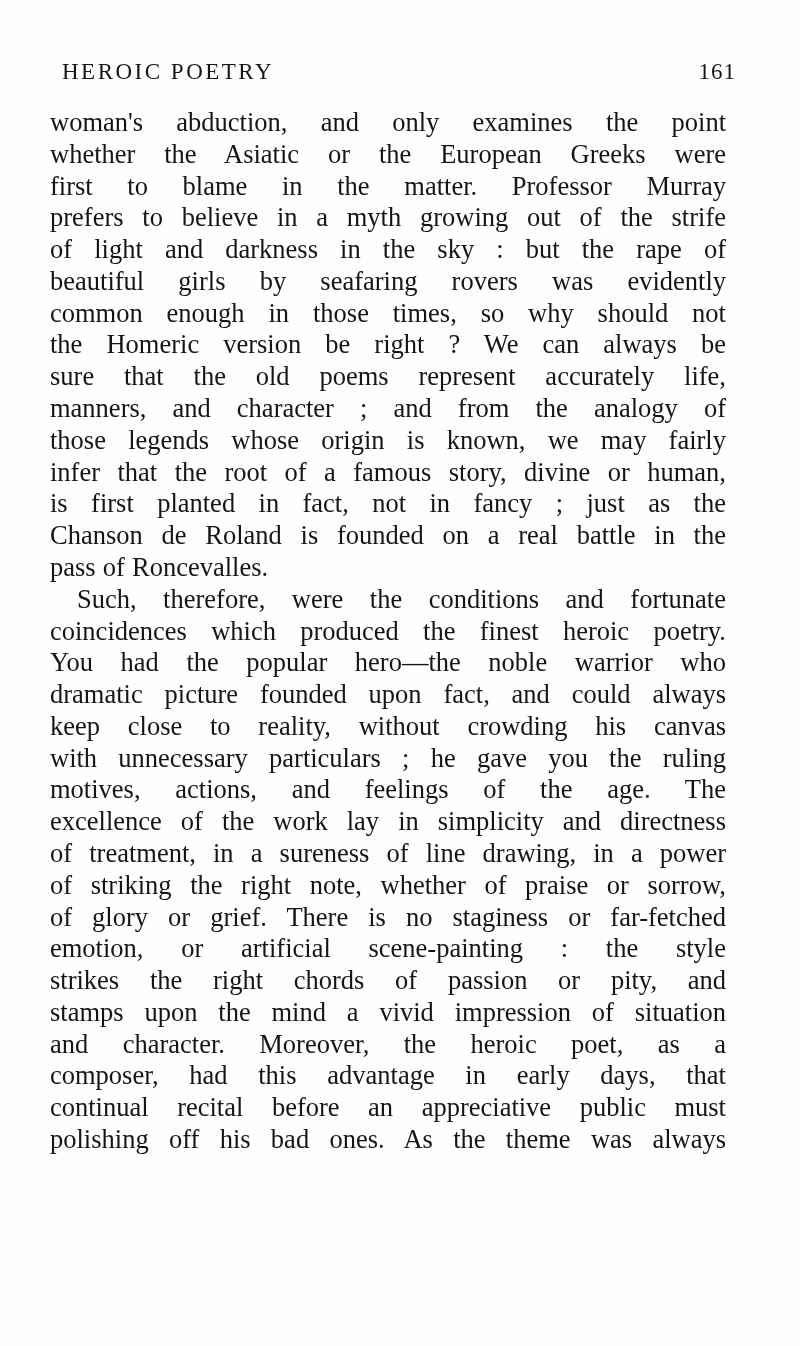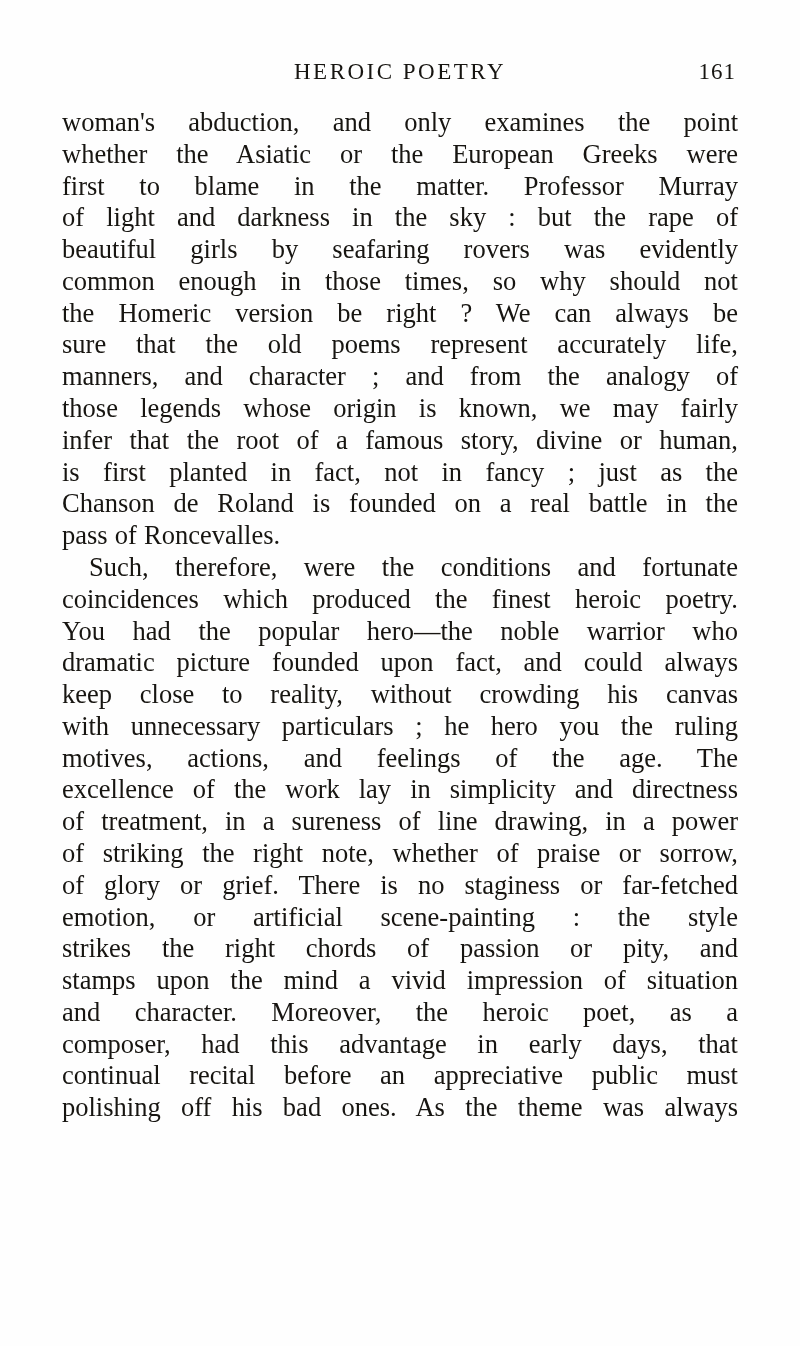--- a/index.html
+++ b/index.html
@@ -27,40 +27,39 @@
     position: absolute;
     left: 62px;
     width: 676px;
     top: 56px;
     height: 32px;
   }
   .running-title {
     position: absolute;
     left: 0;
     right: 0;
-    text-align: center;
     font-size: 23px;
     letter-spacing: 2.5px;
     line-height: 32px;
     white-space: nowrap;
   }
   .page-number {
     position: absolute;
     right: 2px;
     top: 0;
     font-size: 23px;
     line-height: 32px;
     letter-spacing: 1px;
     font-variant-numeric: oldstyle-nums;
     font-feature-settings: "onum" 1;
     text-align: center;
   }
   .text-block {
     position: absolute;
-    left: 62px;
+    left: 50px;
     top: 107px;
     width: 676px;
   }
   .paragraph {
     margin: 0;
     padding: 0;
   }
   .line {
     font-size: 26.5px;
     line-height: 31.78px;
@@ -82,39 +81,40 @@
 <div class="page">
   <div class="header">
     <div class="running-title">HEROIC POETRY</div>
     <div class="page-number">161</div>
   </div>
   <div class="text-block" id="text-block">
       <div class="paragraph">
         <div class="line">woman's abduction, and only examines the point</div>
         <div class="line">whether the Asiatic or the European Greeks were</div>
         <div class="line">first to blame in the matter. Professor Murray</div>
+        <div class="line">prefers to believe in a myth growing out of the strife</div>
         <div class="line">of light and darkness in the sky : but the rape of</div>
         <div class="line">beautiful girls by seafaring rovers was evidently</div>
         <div class="line">common enough in those times, so why should not</div>
         <div class="line">the Homeric version be right ? We can always be</div>
         <div class="line">sure that the old poems represent accurately life,</div>
         <div class="line">manners, and character ; and from the analogy of</div>
         <div class="line">those legends whose origin is known, we may fairly</div>
         <div class="line">infer that the root of a famous story, divine or human,</div>
         <div class="line">is first planted in fact, not in fancy ; just as the</div>
         <div class="line">Chanson de Roland is founded on a real battle in the</div>
         <div class="line last">pass of Roncevalles.</div>
       </div>
       <div class="paragraph">
         <div class="line indent">Such, therefore, were the conditions and fortunate</div>
         <div class="line">coincidences which produced the finest heroic poetry.</div>
         <div class="line">You had the popular hero—the noble warrior who</div>
         <div class="line">dramatic picture founded upon fact, and could always</div>
         <div class="line">keep close to reality, without crowding his canvas</div>
-        <div class="line">with unnecessary particulars ; he hero you the ruling</div>
+        <div class="line">with unnecessary particulars ; he gave you the ruling</div>
         <div class="line">motives, actions, and feelings of the age. The</div>
         <div class="line">excellence of the work lay in simplicity and directness</div>
         <div class="line">of treatment, in a sureness of line drawing, in a power</div>
         <div class="line">of striking the right note, whether of praise or sorrow,</div>
         <div class="line">of glory or grief. There is no staginess or far-fetched</div>
         <div class="line">emotion, or artificial scene-painting : the style</div>
         <div class="line">strikes the right chords of passion or pity, and</div>
         <div class="line">stamps upon the mind a vivid impression of situation</div>
         <div class="line">and character. Moreover, the heroic poet, as a</div>
         <div class="line">composer, had this advantage in early days, that</div>

